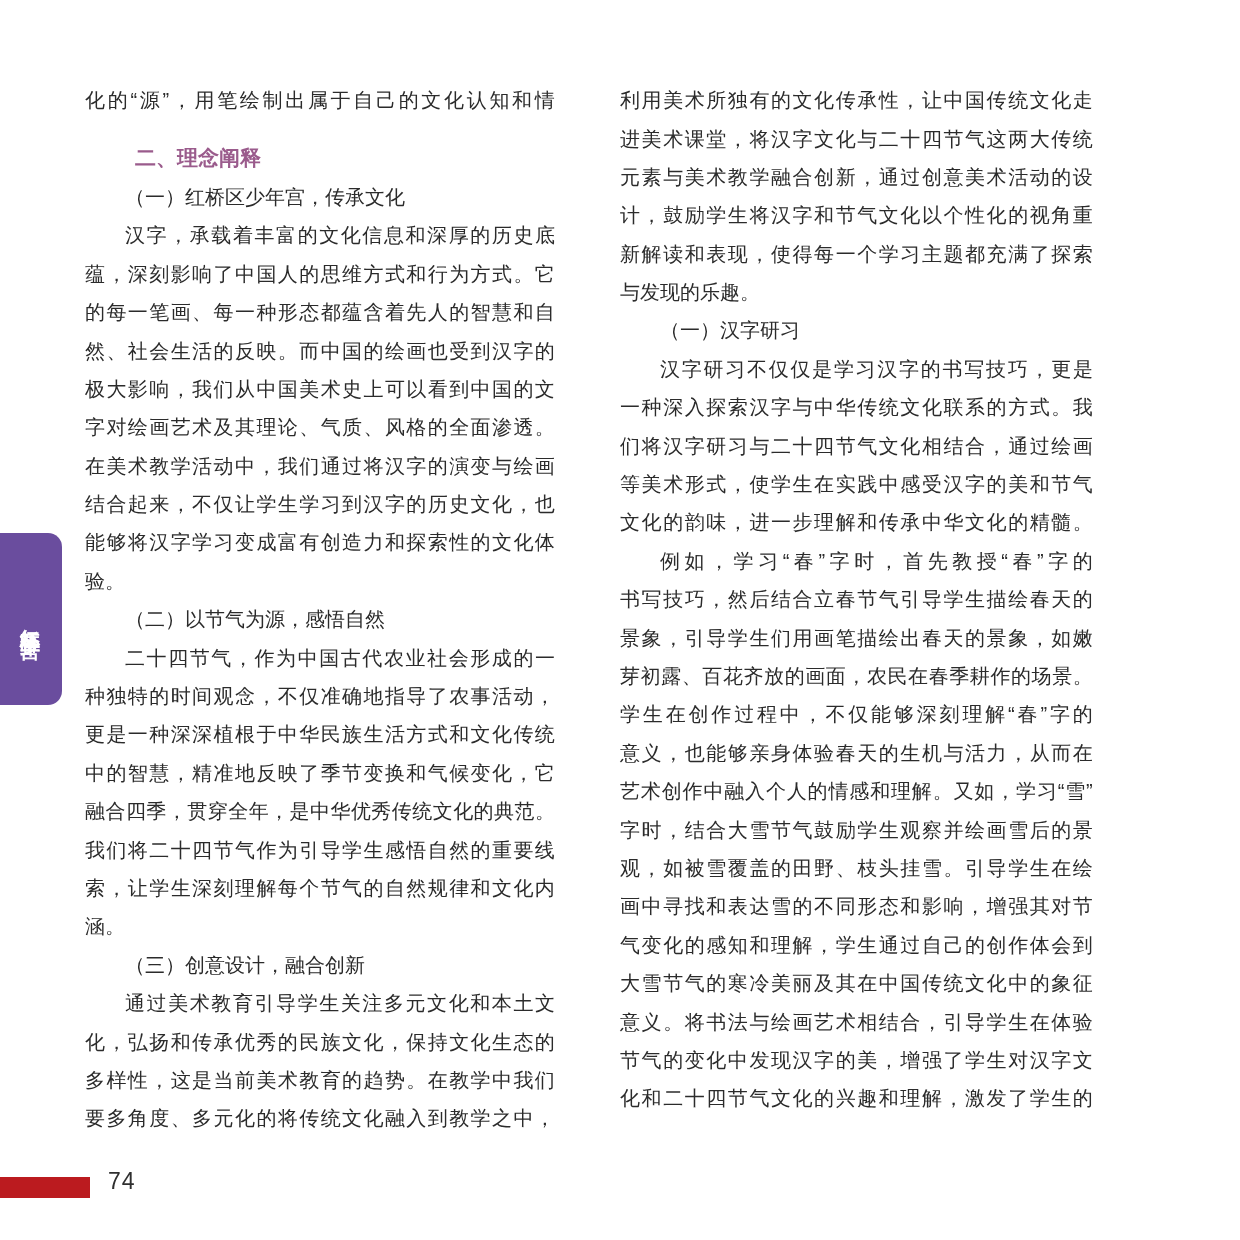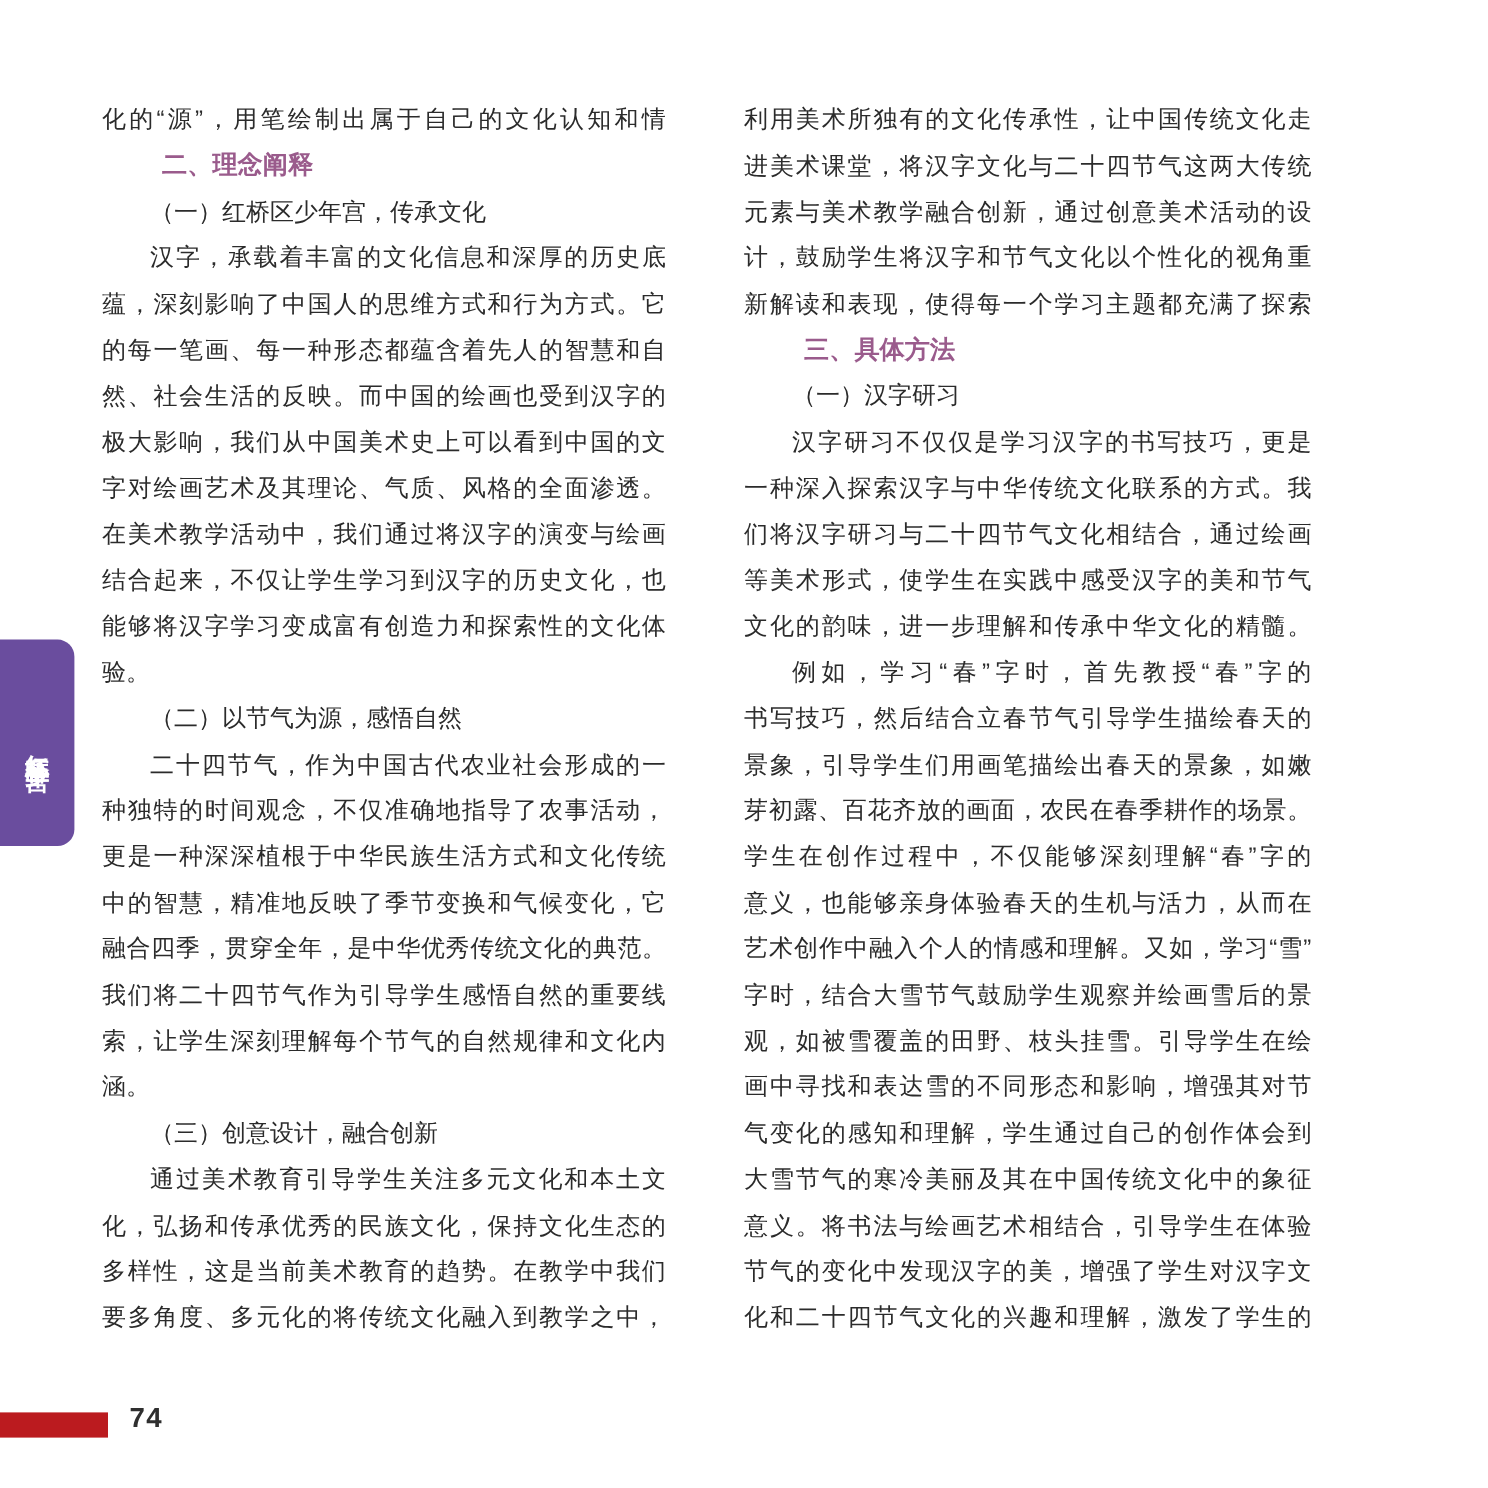--- a/index.html
+++ b/index.html
@@ -28,20 +28,21 @@
     align-items:center;
   }
   .line.fill span{display:inline-block;line-height:1;}
   .line.p-indent{padding-left:40px;}
   .line.sub{padding-left:40px;}
   .line.heading{
     padding-left:50px;
     color:var(--heading-purple,#9a5b8c);
     font-weight:bold;
     font-size:21px;
+    margin-top:20px;
   }
   .sidebar-tab{
     position:absolute;
     left:0;top:533px;
     width:62px;height:172px;
     background:var(--sidebar-purple,#6a4d9e);
     border-radius:0 14px 14px 0;
     display:flex;align-items:center;justify-content:center;
   }
   .sidebar-label{
@@ -55,21 +56,21 @@
   .footer-bar{
     position:absolute;
     left:0;top:1177px;
     width:90px;height:21px;
     background:var(--footer-red,#bb1b1f);
   }
   .page-number{
     position:absolute;
     left:108px;top:1168px;
     font-size:23px;
-    font-weight:700;
+    font-weight:400;
     color:#2f2f2f;
     letter-spacing:1px;
   }
 </style>
 </head>
 <body>
 
 <div class="page" style="--sidebar-purple: #6a4d9e; --heading-purple: #9a5b8c; --footer-red: #bb1b1f; --body-text: #2b2b2b;">
 
   <div class="sidebar-tab">
@@ -698,21 +699,21 @@
         <span>习</span>
         <span>主</span>
         <span>题</span>
         <span>都</span>
         <span>充</span>
         <span>满</span>
         <span>了</span>
         <span>探</span>
         <span>索</span>
       </div>
-      <div class="line heading">三、具体方法</div>
+      <div class="line">与发现的乐趣。</div>
       <div class="line sub">（一）汉字研习</div>
       <div class="line fill p-indent">
         <span>汉</span>
         <span>字</span>
         <span>研</span>
         <span>习</span>
         <span>不</span>
         <span>仅</span>
         <span>仅</span>
         <span>是</span>

